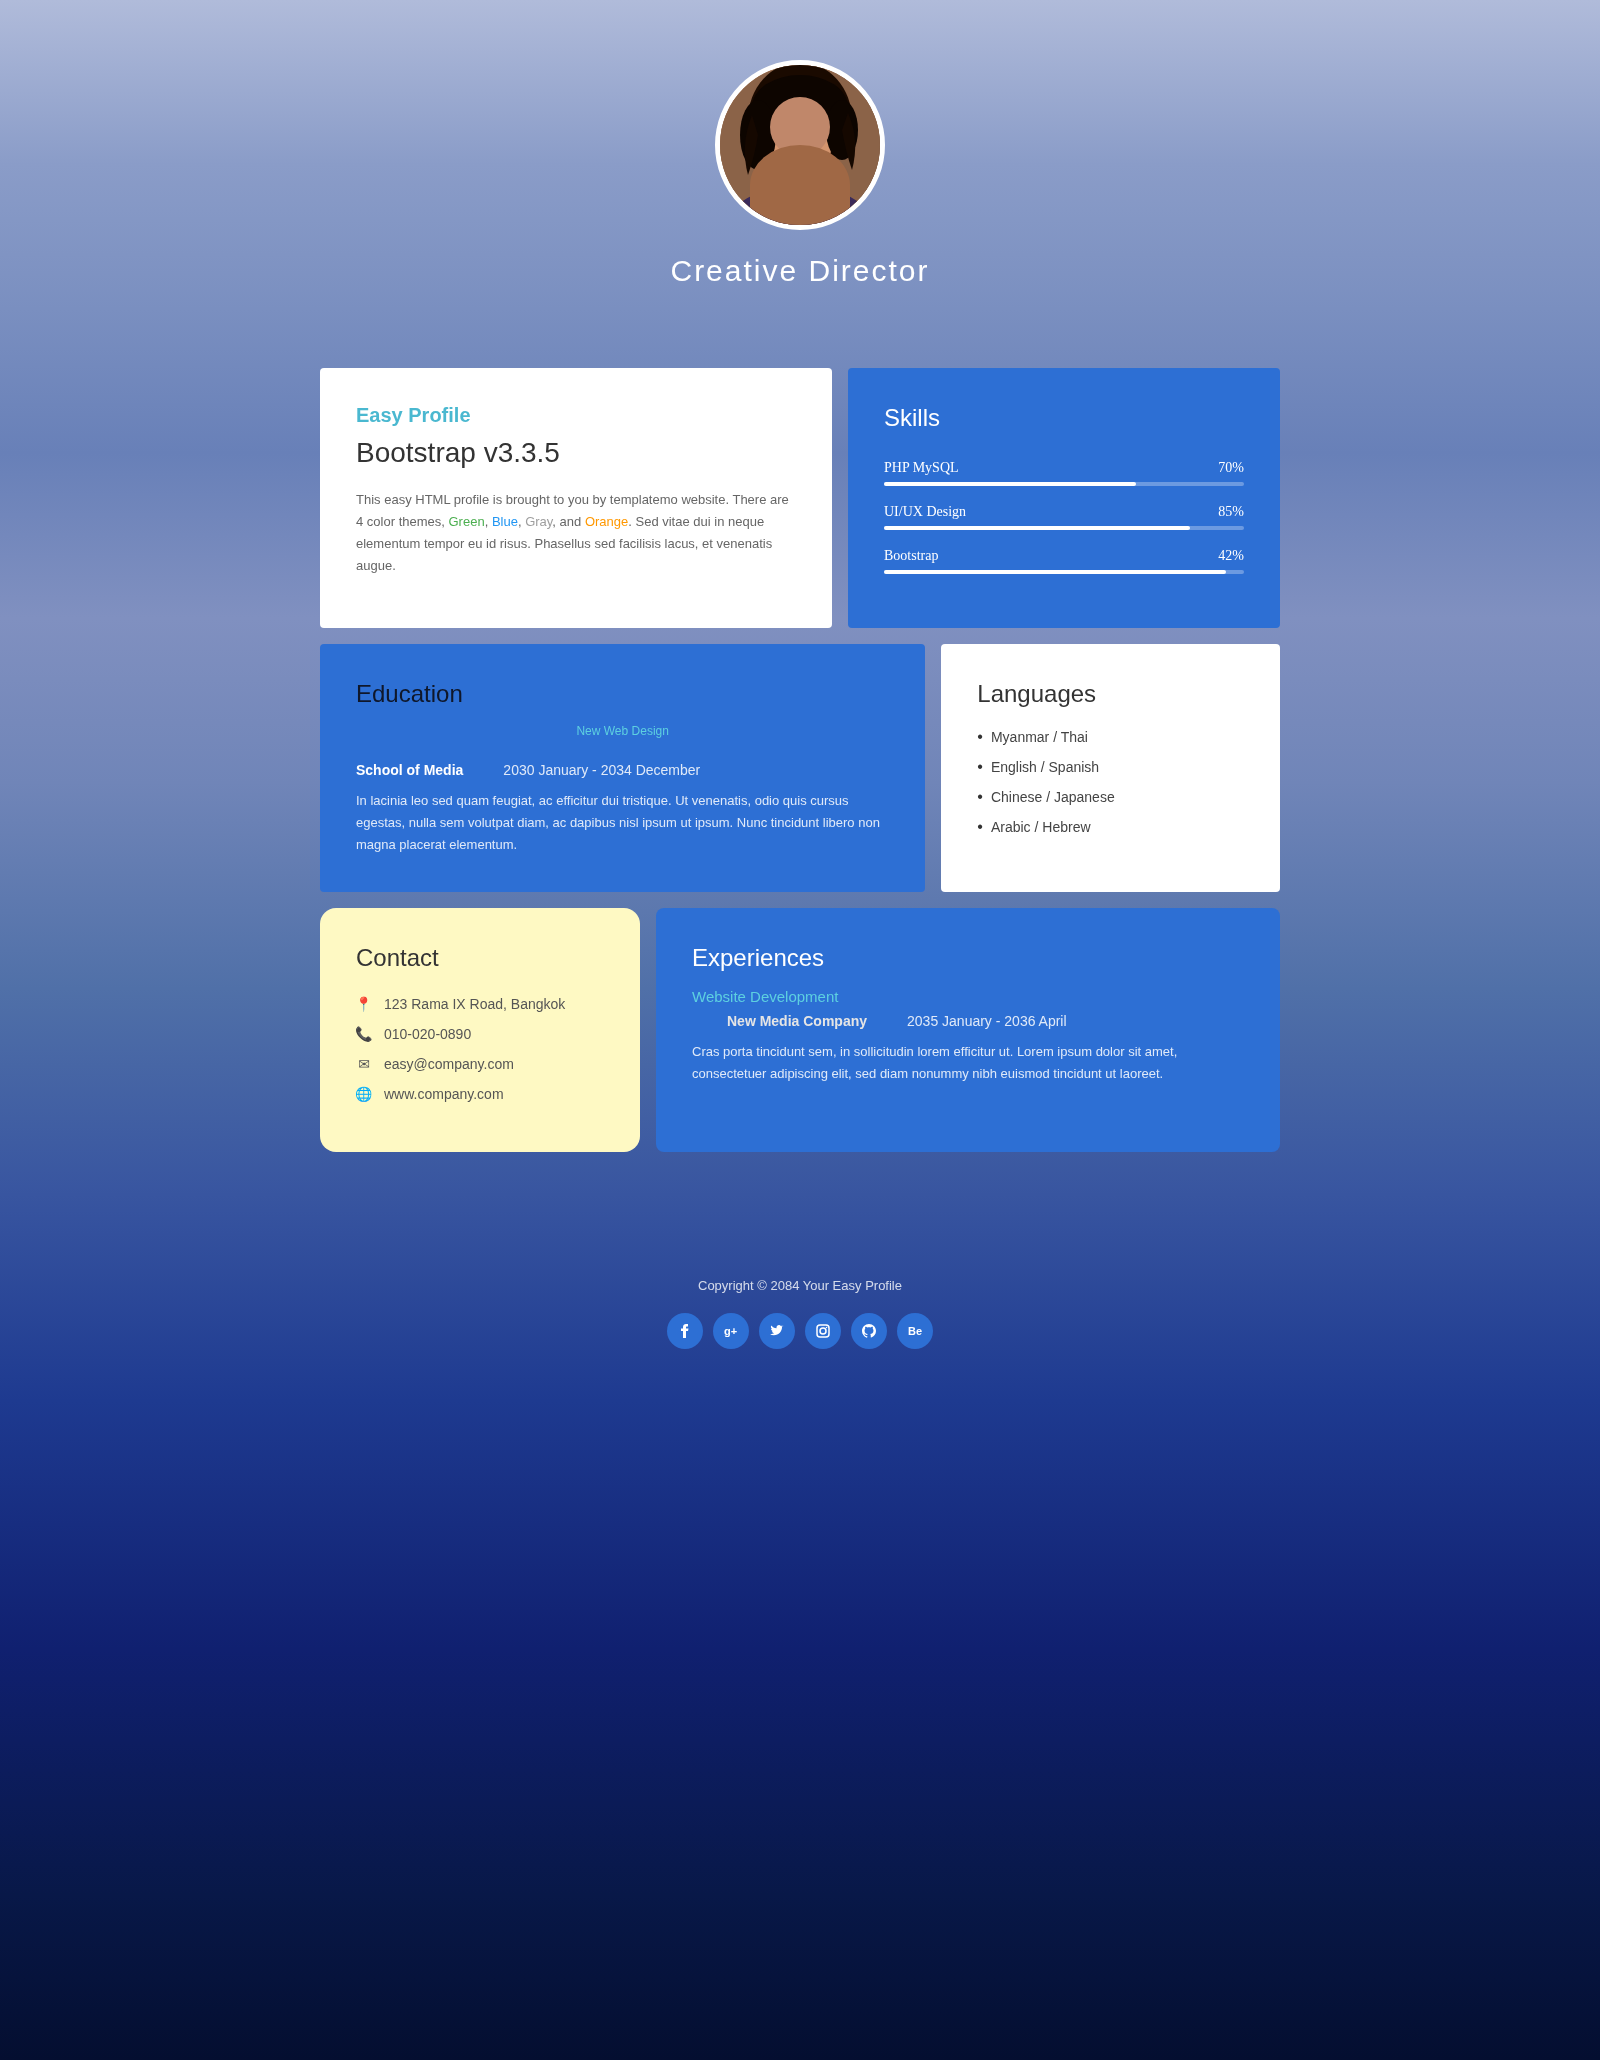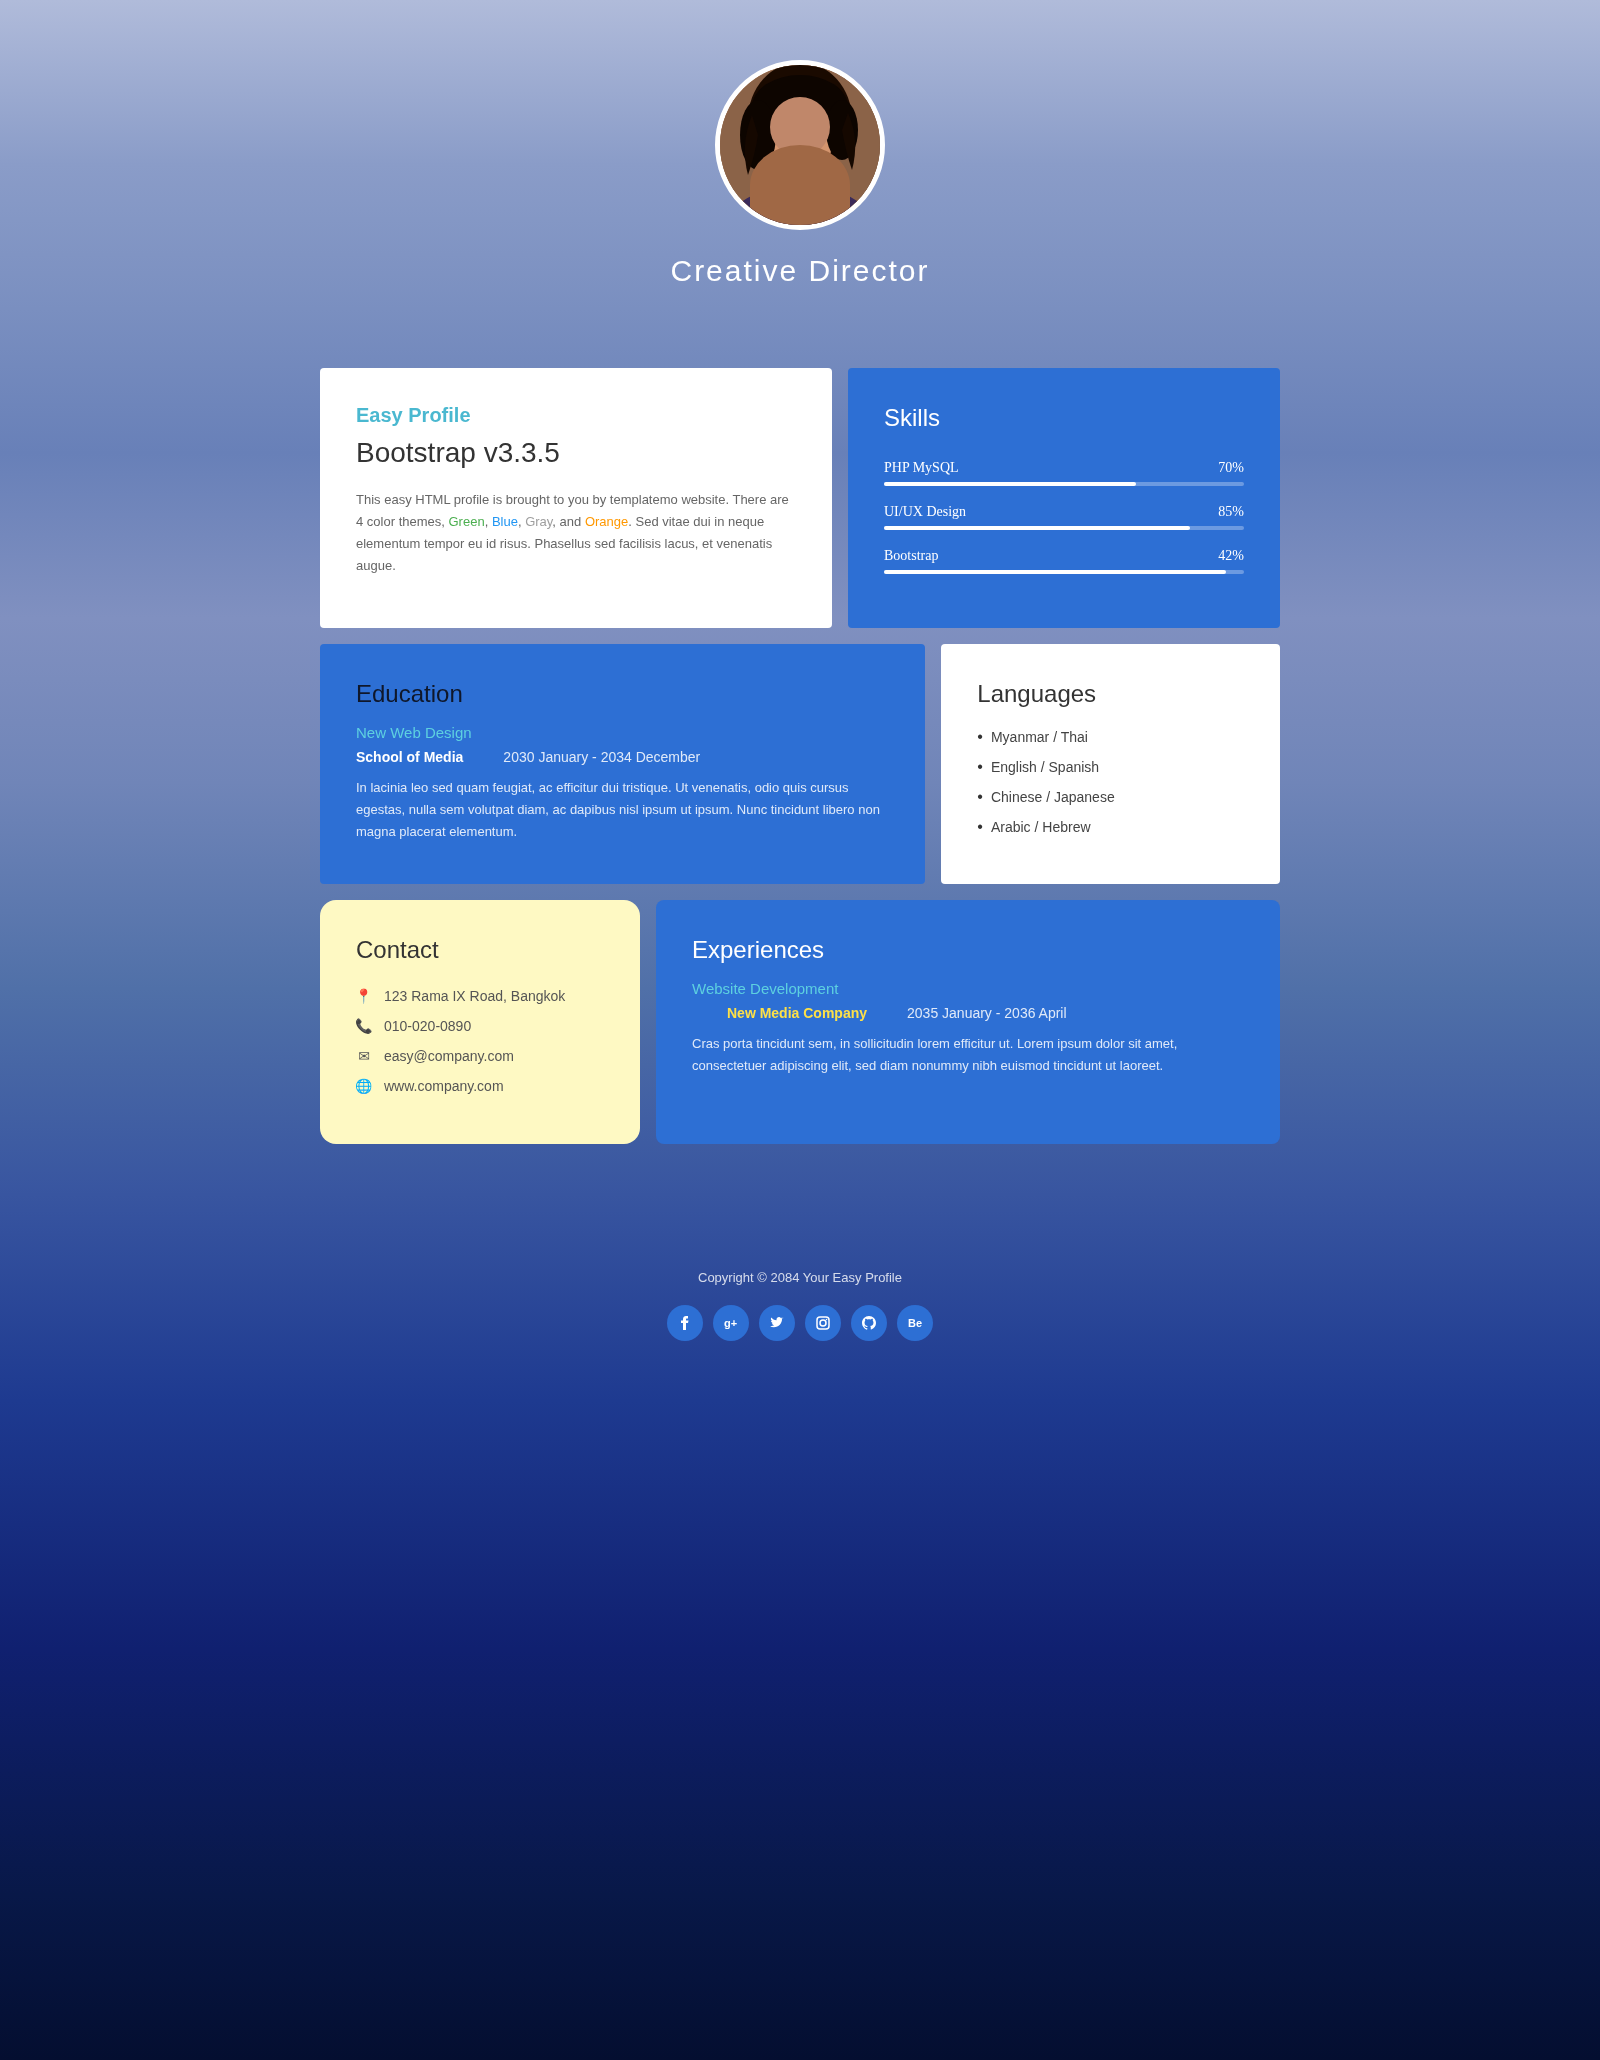--- a/index.html
+++ b/index.html
@@ -198,23 +198,24 @@
     }
 
     .section-title-dark {
       font-size: 24px;
       font-weight: 400;
       color: #333;
       margin-bottom: 20px;
     }
 
     .edu-subtitle {
-      font-size: 15px;
+      font-size: 12px;
       color: #5dd0e0;
-      margin-bottom: 8px;
+      margin-bottom: 24px;
+      text-align: center;
     }
 
     .edu-school-row {
       display: flex;
       gap: 40px;
       margin-bottom: 12px;
     }
 
     .edu-school {
       font-size: 14px;
@@ -313,21 +314,21 @@
 
     .exp-company-row {
       display: flex;
       gap: 40px;
       margin-bottom: 12px;
     }
 
     .exp-company {
       font-size: 14px;
       font-weight: 600;
-      color: #fde047;
+      color: #e5e5e5;
       padding-left: 35px;
     }
 
     .exp-dates {
       font-size: 14px;
       color: rgba(255,255,255,0.85);
     }
 
     .exp-desc {
       font-size: 13px;

